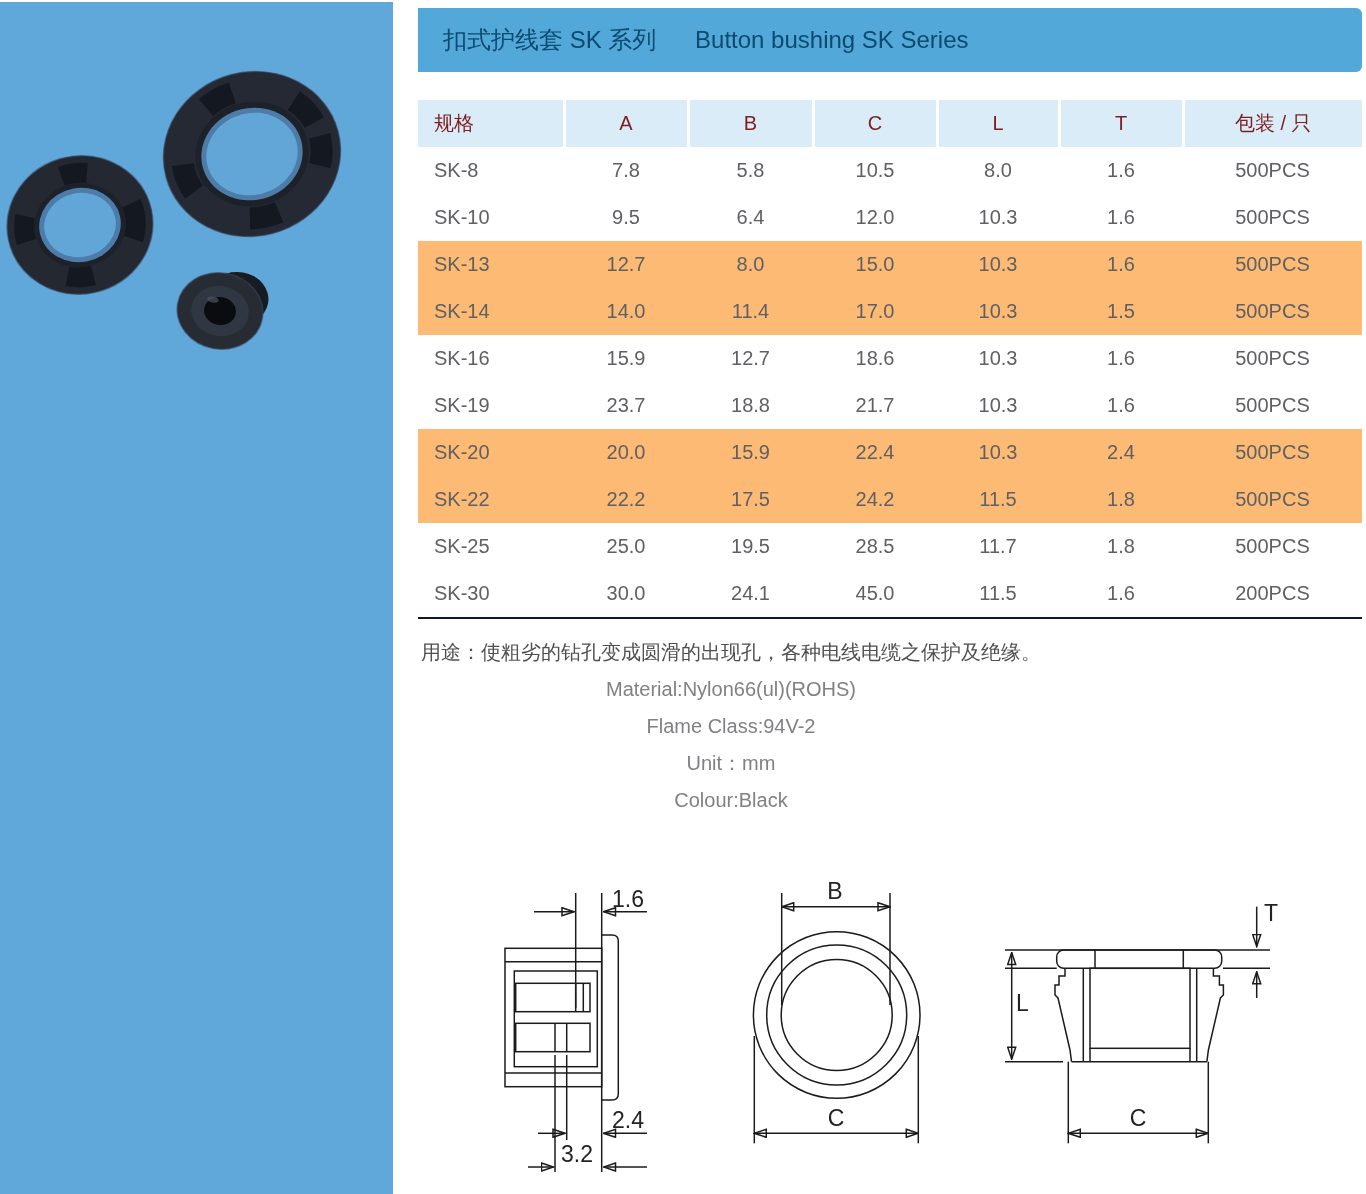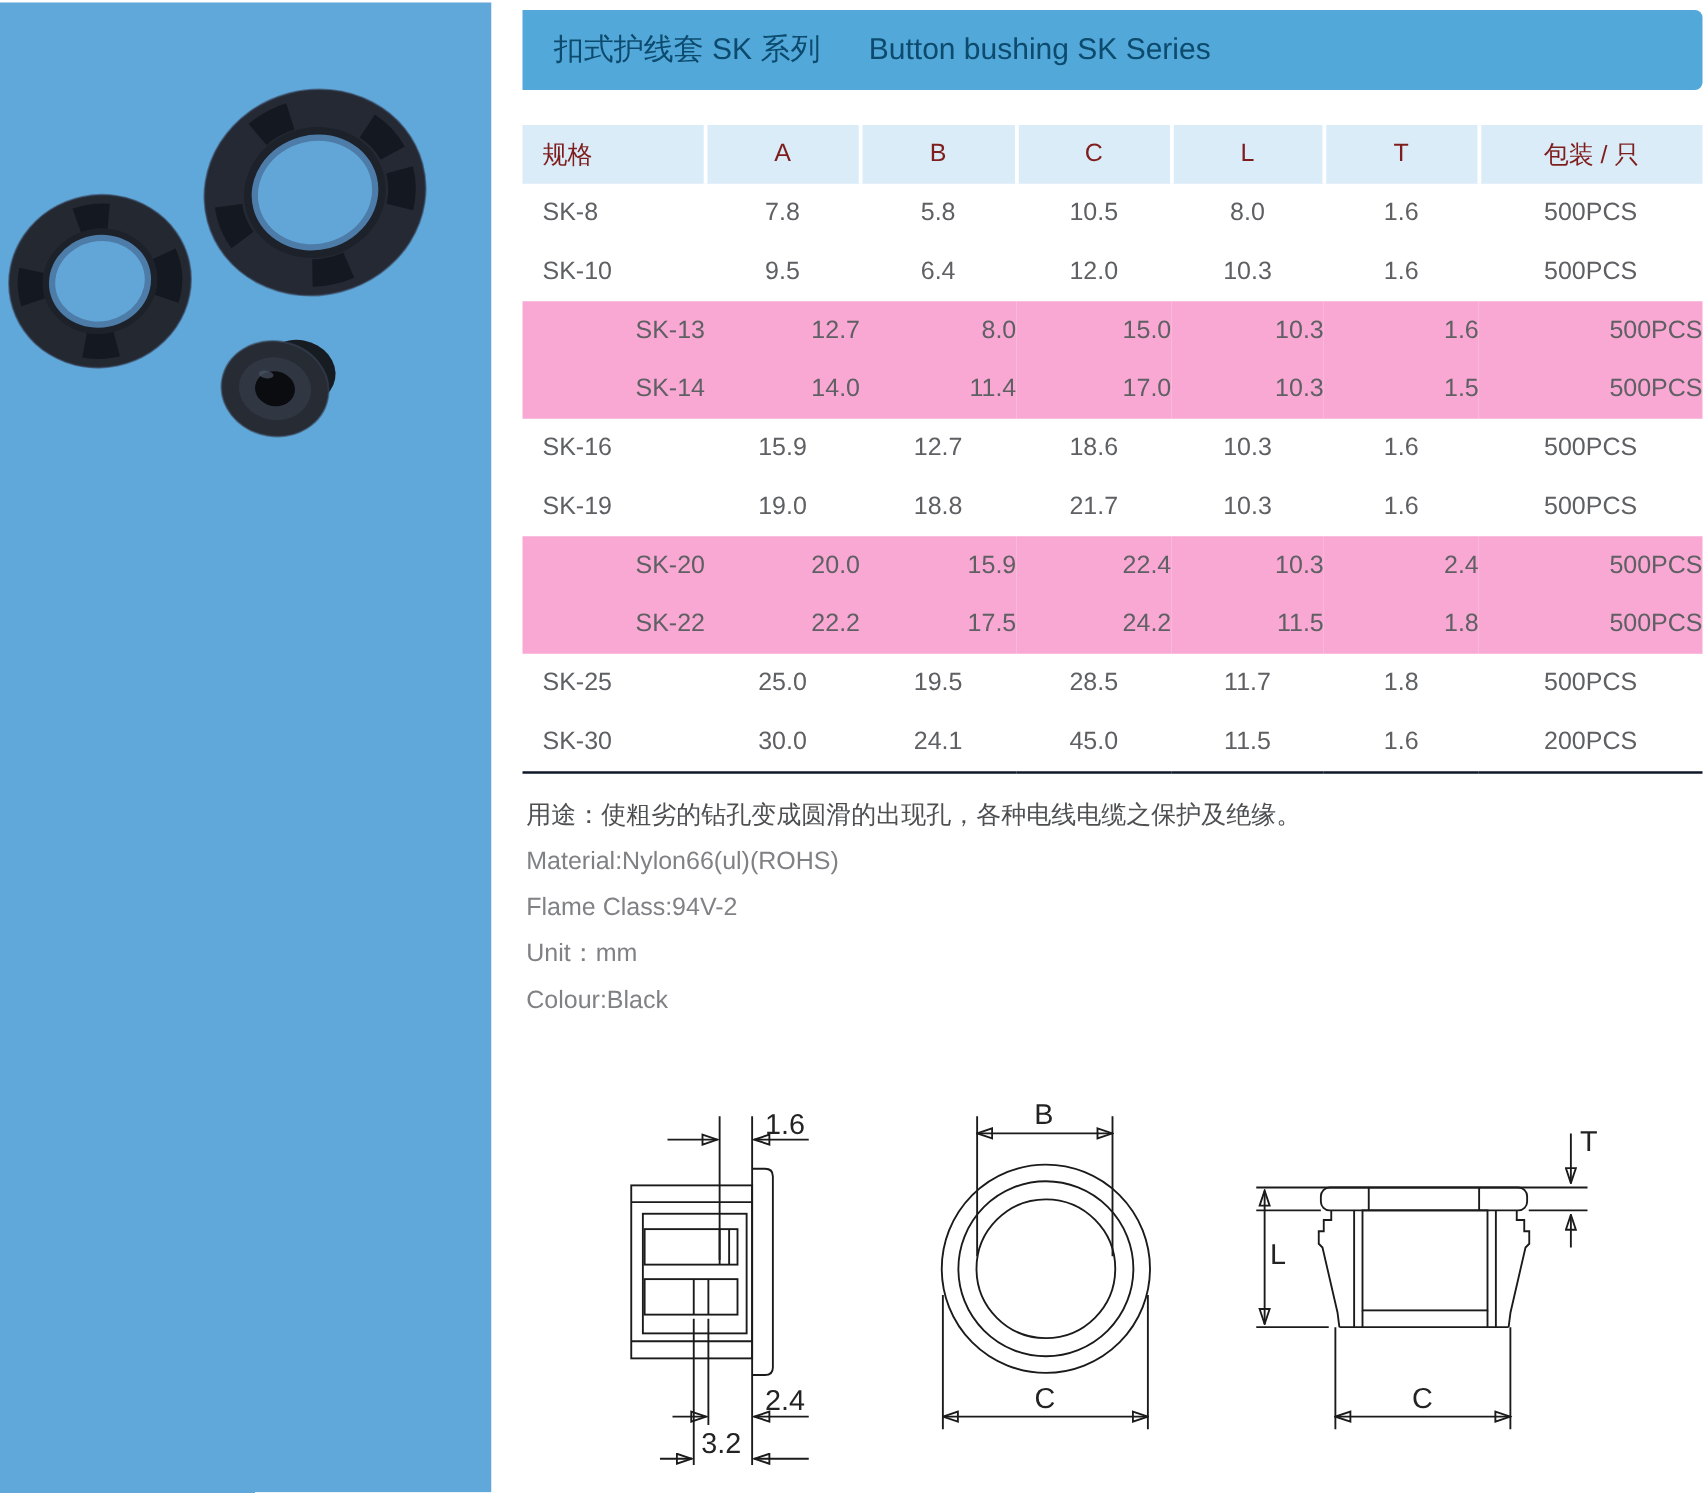--- a/index.html
+++ b/index.html
@@ -18,26 +18,26 @@
 
   
   .spec-table{position:absolute;left:418px;top:100px;width:944px;border-collapse:collapse;
               table-layout:fixed;font-size:20px;}
   .spec-table thead th{background:#daecf8;height:47px;font-weight:normal;color:#7f1d1d;
                        text-align:center;padding:0;}
   .spec-table thead th + th{border-left:3px solid #ffffff;}
   .spec-table thead th:first-child,
   .spec-table tbody td:first-child{text-align:left;padding-left:16px;}
   .spec-table tbody td{height:47px;color:#5f6063;text-align:center;padding:0;}
-  .spec-table tbody tr.stripe td{background:#f9a8d4;text-align:right;}
+  .spec-table tbody tr.stripe td{background:#fdba74;}
   .spec-table tbody tr:last-child td{border-bottom:2px solid #0f172a;}
 
   
   .notes{position:absolute;left:421px;top:640px;font-size:20px;color:#808184;}
-  .note{margin-bottom:13px;line-height:24px;white-space:nowrap;}
+  .note{margin-bottom:13px;line-height:24px;white-space:nowrap;text-align:center;}
   .note-zh{color:#4e4f51;}
 
   
   .drawings{position:absolute;left:420px;top:860px;}
   .drawings line,.drawings rect,.drawings path,.drawings circle,.drawings ellipse{
       stroke:#1b1b1b;stroke-width:1.5;fill:none;}
   .drawings text{stroke:none;fill:#232323;font-size:23px;
                  font-family:"Liberation Sans","DejaVu Sans",sans-serif;}
 </style>
 </head>
@@ -144,21 +144,21 @@
           <td>SK-16</td>
           <td>15.9</td>
           <td>12.7</td>
           <td>18.6</td>
           <td>10.3</td>
           <td>1.6</td>
           <td>500PCS</td>
         </tr>
         <tr>
           <td>SK-19</td>
-          <td>19.0</td>
+          <td>23.7</td>
           <td>18.8</td>
           <td>21.7</td>
           <td>10.3</td>
           <td>1.6</td>
           <td>500PCS</td>
         </tr>
         <tr class="stripe">
           <td>SK-20</td>
           <td>20.0</td>
           <td>15.9</td>

